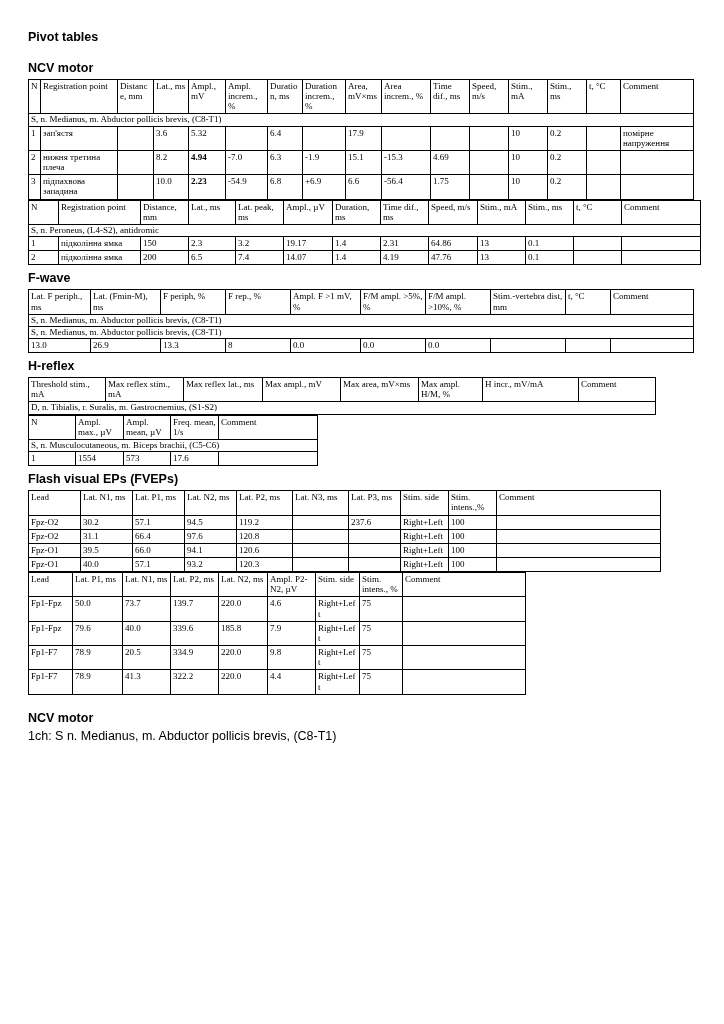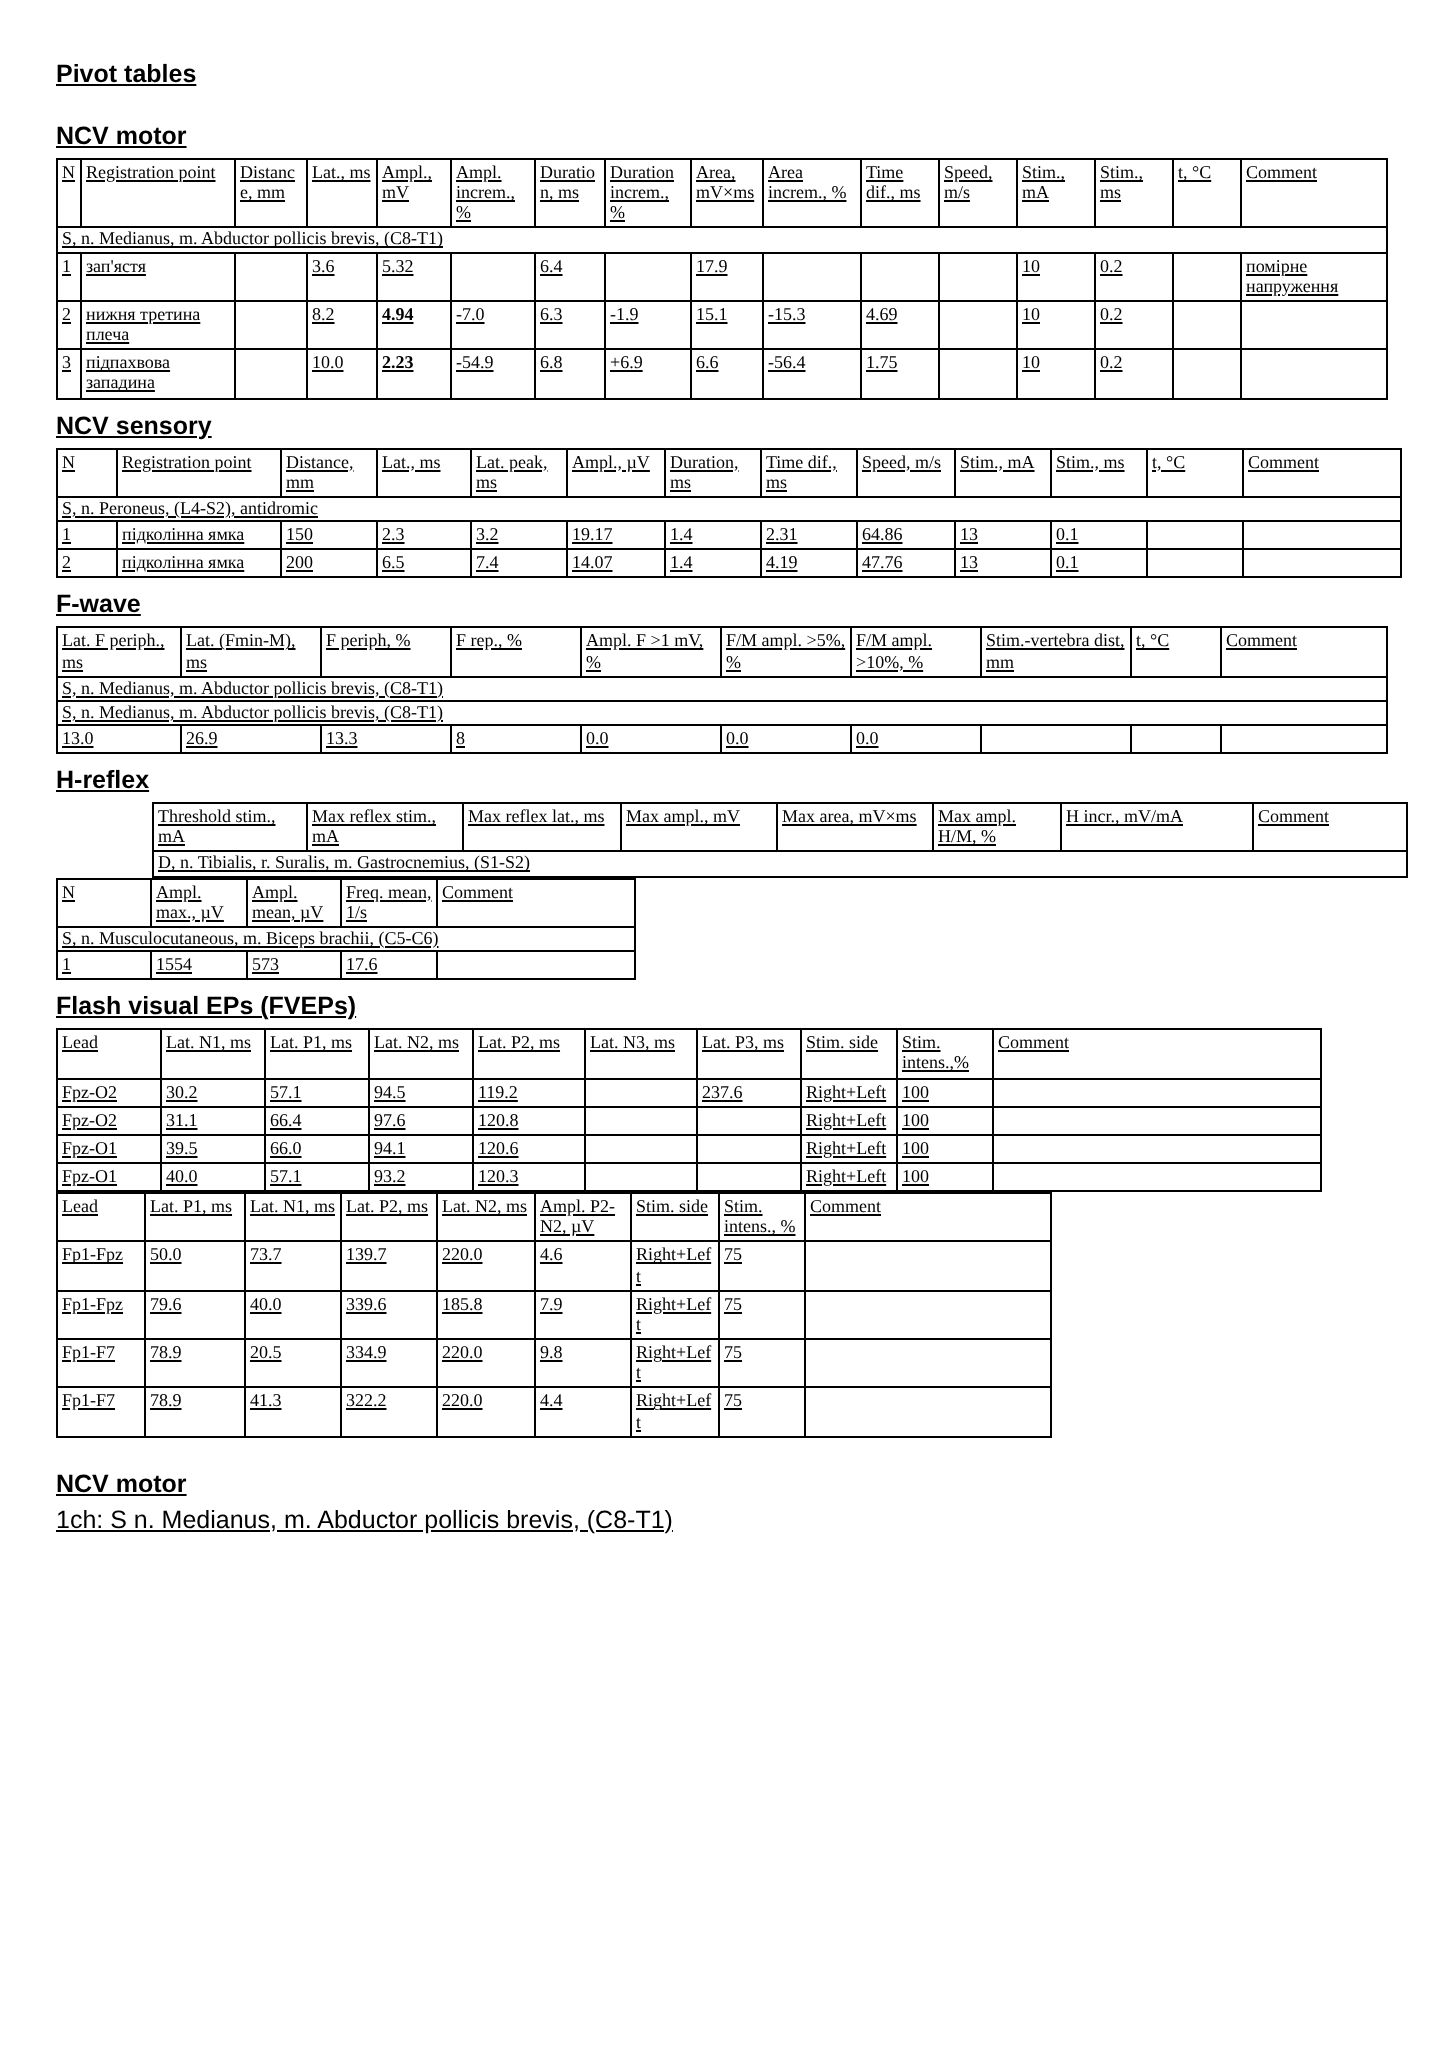--- a/index.html
+++ b/index.html
@@ -1,21 +1,21 @@
 <!DOCTYPE html>
 <html><head>
 <meta charset="utf-8">
 <style>
   html, body { margin: 0; padding: 0; background: #ffffff; }
   body {
     width: 724px; height: 1024px; overflow: hidden;
     font-family: "Liberation Serif", serif;
     color: #000000;
   }
-  .page { padding: 30px 0 12px 28px; box-sizing: border-box; width: 600px; height: 1024px; text-decoration: underline; }
+  .page { padding: 30px 0 12px 28px; box-sizing: border-box; width: 600px; height: 1024px; }
   h1, h2 {
     font-family: "Liberation Sans", sans-serif;
     font-size: 12.5px; font-weight: bold;
     margin: 0; color: #000;
     line-height: 1.2;
   }
   h1 { margin-bottom: 16px; }
   .tbl-block h2 { margin: 6px 0 3px 0; }
   table {
     border-collapse: collapse;
@@ -149,21 +149,20 @@
               <td></td>
               <td>10</td>
               <td>0.2</td>
               <td></td>
               <td></td>
             </tr>
           </tbody>
         </table>
       </section>
       <section class="tbl-block">
-        <h2>NCV sensory</h2>
         <table style="width: 672px;">
           <colgroup>
             <col style="width: 30px;">
             <col style="width: 82px;">
             <col style="width: 48px;">
             <col style="width: 47px;">
             <col style="width: 48px;">
             <col style="width: 49px;">
             <col style="width: 48px;">
             <col style="width: 48px;">
@@ -273,21 +272,21 @@
               <td>0.0</td>
               <td></td>
               <td></td>
               <td></td>
             </tr>
           </tbody>
         </table>
       </section>
       <section class="tbl-block">
         <h2>H-reflex</h2>
-        <table style="width: 627px; margin-left: 48px;">
+        <table style="width: 627px;">
           <colgroup>
             <col style="width: 77px;">
             <col style="width: 78px;">
             <col style="width: 79px;">
             <col style="width: 78px;">
             <col style="width: 78px;">
             <col style="width: 64px;">
             <col style="width: 96px;">
             <col style="width: 77px;">
           </colgroup>

